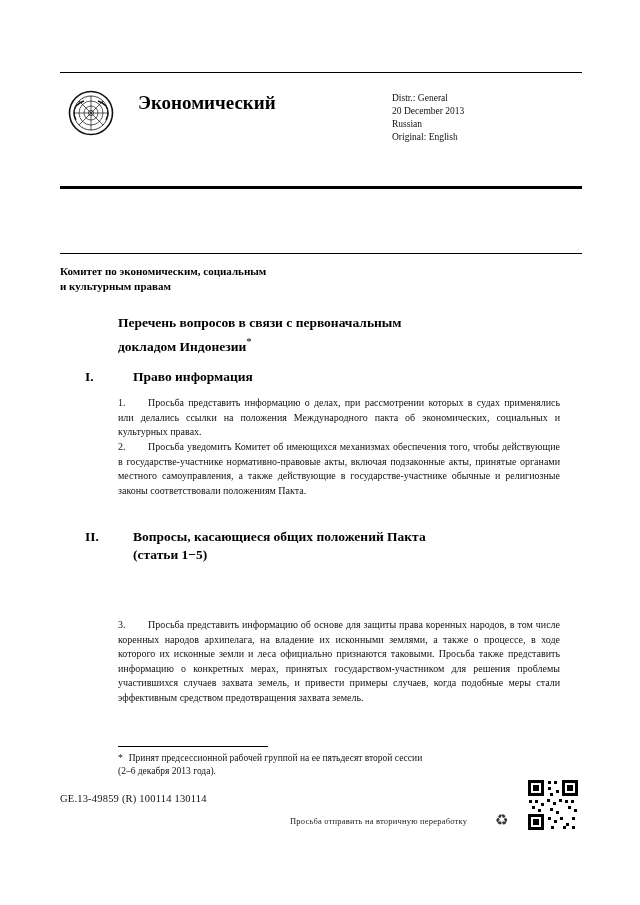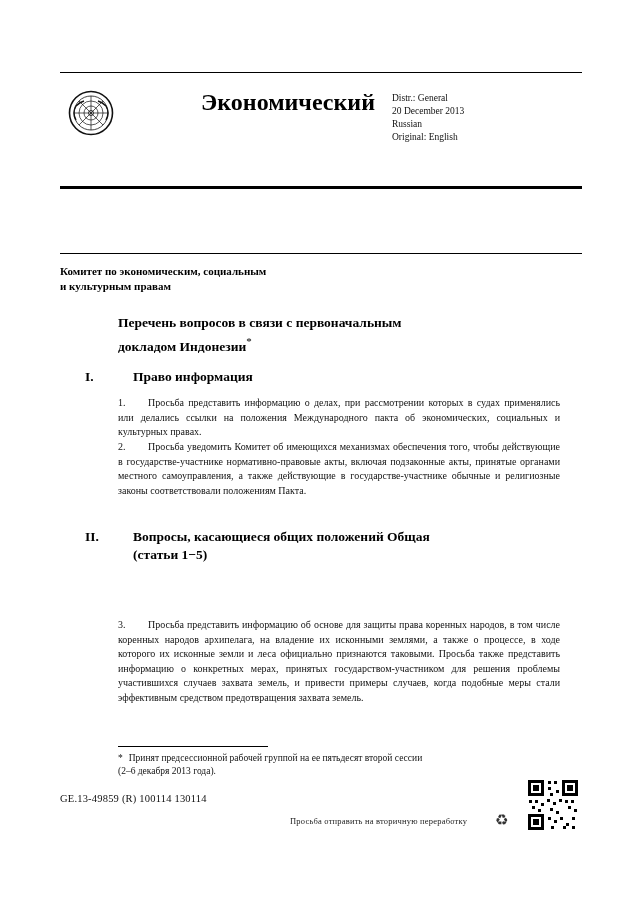--- a/index.html
+++ b/index.html
@@ -73,24 +73,23 @@
     width: 46px; height: 46px;
   }
   .title-block {
     position: absolute;
     left: 78px; top: 6px;
     width: 300px;
   }
   .title-line {
     font-family: "Liberation Serif", serif;
     font-weight: bold;
-    font-size: 24px;
+    font-size: 19px;
     line-height: 25px;
     color: #000;
-    text-align: center;
   }
   .distr-block {
     position: absolute;
     right: 40px; top: 8px;
     width: 150px;
     font-family: "Liberation Serif", serif;
     font-size: 9.5px;
     line-height: 13px;
     color: #111;
   }
@@ -292,21 +291,21 @@
     <div class="para" style="top:368px;">
       <span class="pn">1.</span><span>Просьба представить информацию о делах, при рассмотрении которых в судах применялись или делались ссылки на положения Международного пакта об экономических, социальных и культурных правах.</span>
     </div>
 
     <div class="para" style="top:412px;">
       <span class="pn">2.</span><span>Просьба уведомить Комитет об имеющихся механизмах обеспечения того, чтобы действующие в государстве-участнике нормативно-правовые акты, включая подзаконные акты, принятые органами местного самоуправления, а также действующие в государстве-участнике обычные и религиозные законы соответствовали положениям Пакта.</span>
     </div>
 
     <div class="sec-head" style="top:500px;">
       <span class="num">II.</span>
-      <span class="txt">Вопросы, касающиеся общих положений Общая</span>
+      <span class="txt">Вопросы, касающиеся общих положений Пакта</span>
       <span class="txt">(статьи 1−5)</span>
     </div>
 
 
     <div class="para" style="top:590px;">
       <span class="pn">3.</span><span>Просьба представить информацию об основе для защиты права коренных народов, в том числе коренных народов архипелага, на владение их исконными землями, а также о процессе, в ходе которого их исконные земли и леса официально признаются таковыми. Просьба также представить информацию о конкретных мерах, принятых государством-участником для решения проблемы участившихся случаев захвата земель, и привести примеры случаев, когда подобные меры стали эффективным средством предотвращения захвата земель.</span>
     </div>
 
     <div class="fn-rule"></div>
     <div class="footnote">

